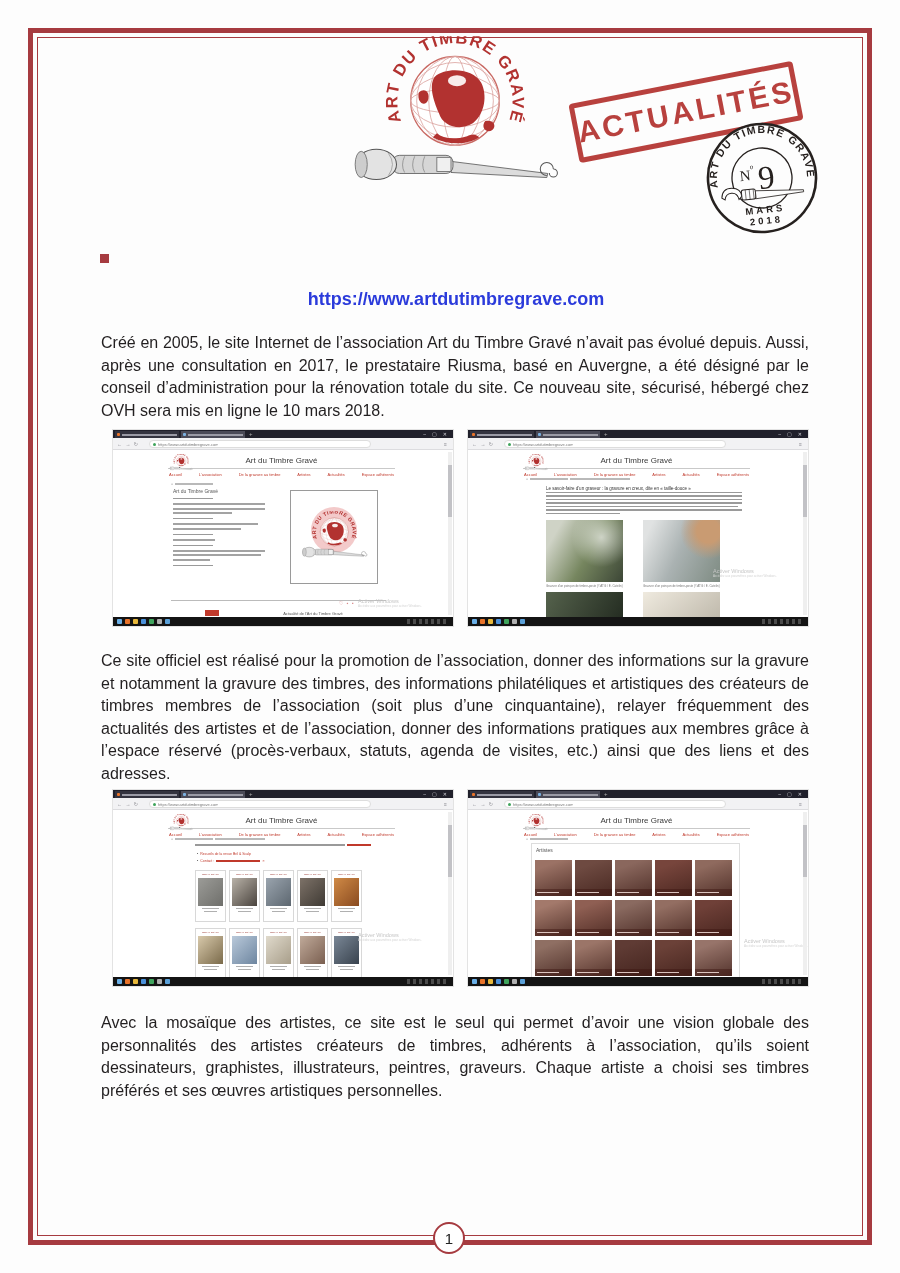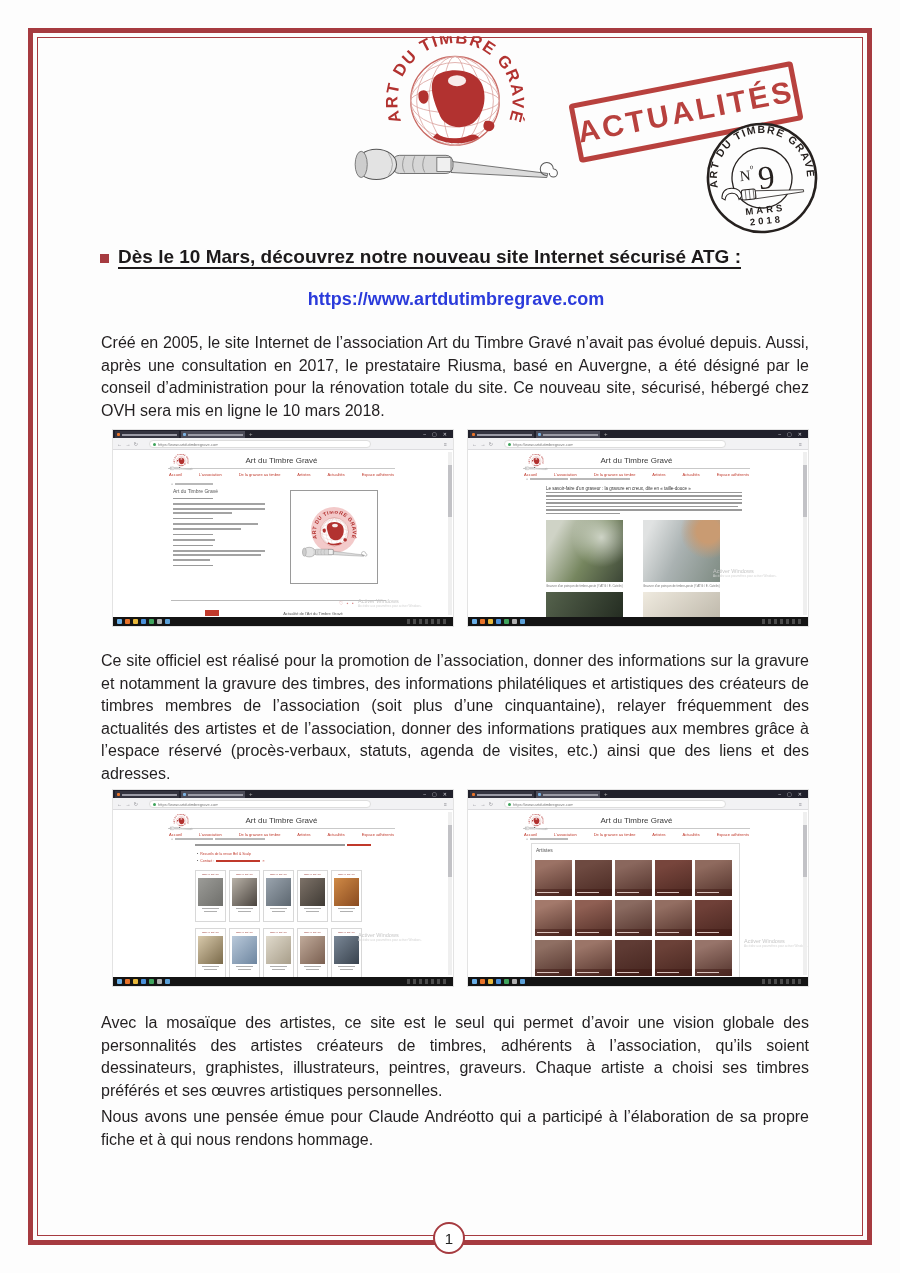--- a/index.html
+++ b/index.html
@@ -171,28 +171,27 @@
         <rect x="44" y="70" width="14" height="10" rx="2" fill="#fdfdfd" stroke="#26211f" stroke-width="1"></rect>
         <path d="M48,70 v10 M52,70 v10 M56,70 v10" stroke="#26211f" stroke-width="0.6"></path>
         <path d="M58,72 L106,76 L106,78 L58,80 Z" fill="#fdfdfd" stroke="#26211f" stroke-width="0.8"></path>
       </g>
       <text x="66" y="95" text-anchor="middle" font-family="Liberation Sans, sans-serif" font-size="9.5" font-weight="bold" letter-spacing="3" fill="#26211f">MARS</text>
       <text x="66" y="106" text-anchor="middle" font-family="Liberation Sans, sans-serif" font-size="9.5" font-weight="bold" letter-spacing="3" fill="#26211f">2018</text>
     </g>
   </svg>
 
   <div class="heading-row">
-    <span class="bullet-sq"></span><span class="htext">Dès le 10 Mars, découvrez notre nouveau site Internet sécurisé ATG :</span>
+    <span class="bullet-sq"></span>
   </div>
   <div class="site-link">https://www.artdutimbregrave.com</div>
 
   <p class="para" style="top:332px">Créé en 2005, le site Internet de l’association Art du Timbre Gravé n’avait pas évolué depuis. Aussi, après une consultation en 2017, le prestataire Riusma, basé en Auvergne, a été désigné par le conseil d’administration pour la rénovation totale du site. Ce nouveau site, sécurisé, hébergé chez OVH sera mis en ligne le 10 mars 2018.</p>
   <p class="para" style="top:650px">Ce site officiel est réalisé pour la promotion de l’association, donner des informations sur la gravure et notamment la gravure des timbres, des informations philatéliques et artistiques des créateurs de timbres membres de l’association (soit plus d’une cinquantaine), relayer fréquemment des actualités des artistes et de l’association, donner des informations pratiques aux membres grâce à l’espace réservé (procès-verbaux, statuts, agenda de visites, etc.) ainsi que des liens et des adresses.</p>
   <p class="para" style="top:1012px">Avec la mosaïque des artistes, ce site est le seul qui permet d’avoir une vision globale des personnalités des artistes créateurs de timbres, adhérents à l’association, qu’ils soient dessinateurs, graphistes, illustrateurs, peintres, graveurs. Chaque artiste a choisi ses timbres préférés et ses œuvres artistiques personnelles.</p>
-  <p class="para" style="top:1106px">Nous avons une pensée émue pour Claude Andréotto qui a participé à l’élaboration de sa propre fiche et à qui nous rendons hommage.</p>
 
   <div class="shot" style="left:113px;top:430px">
     <div class="tb">
       <div class="tab t1">
           <span class="fav"></span>
           <span class="tbar"></span>
         </div>
       <div class="tab t2">
           <span class="fav fav2"></span>
           <span class="tbar"></span>

